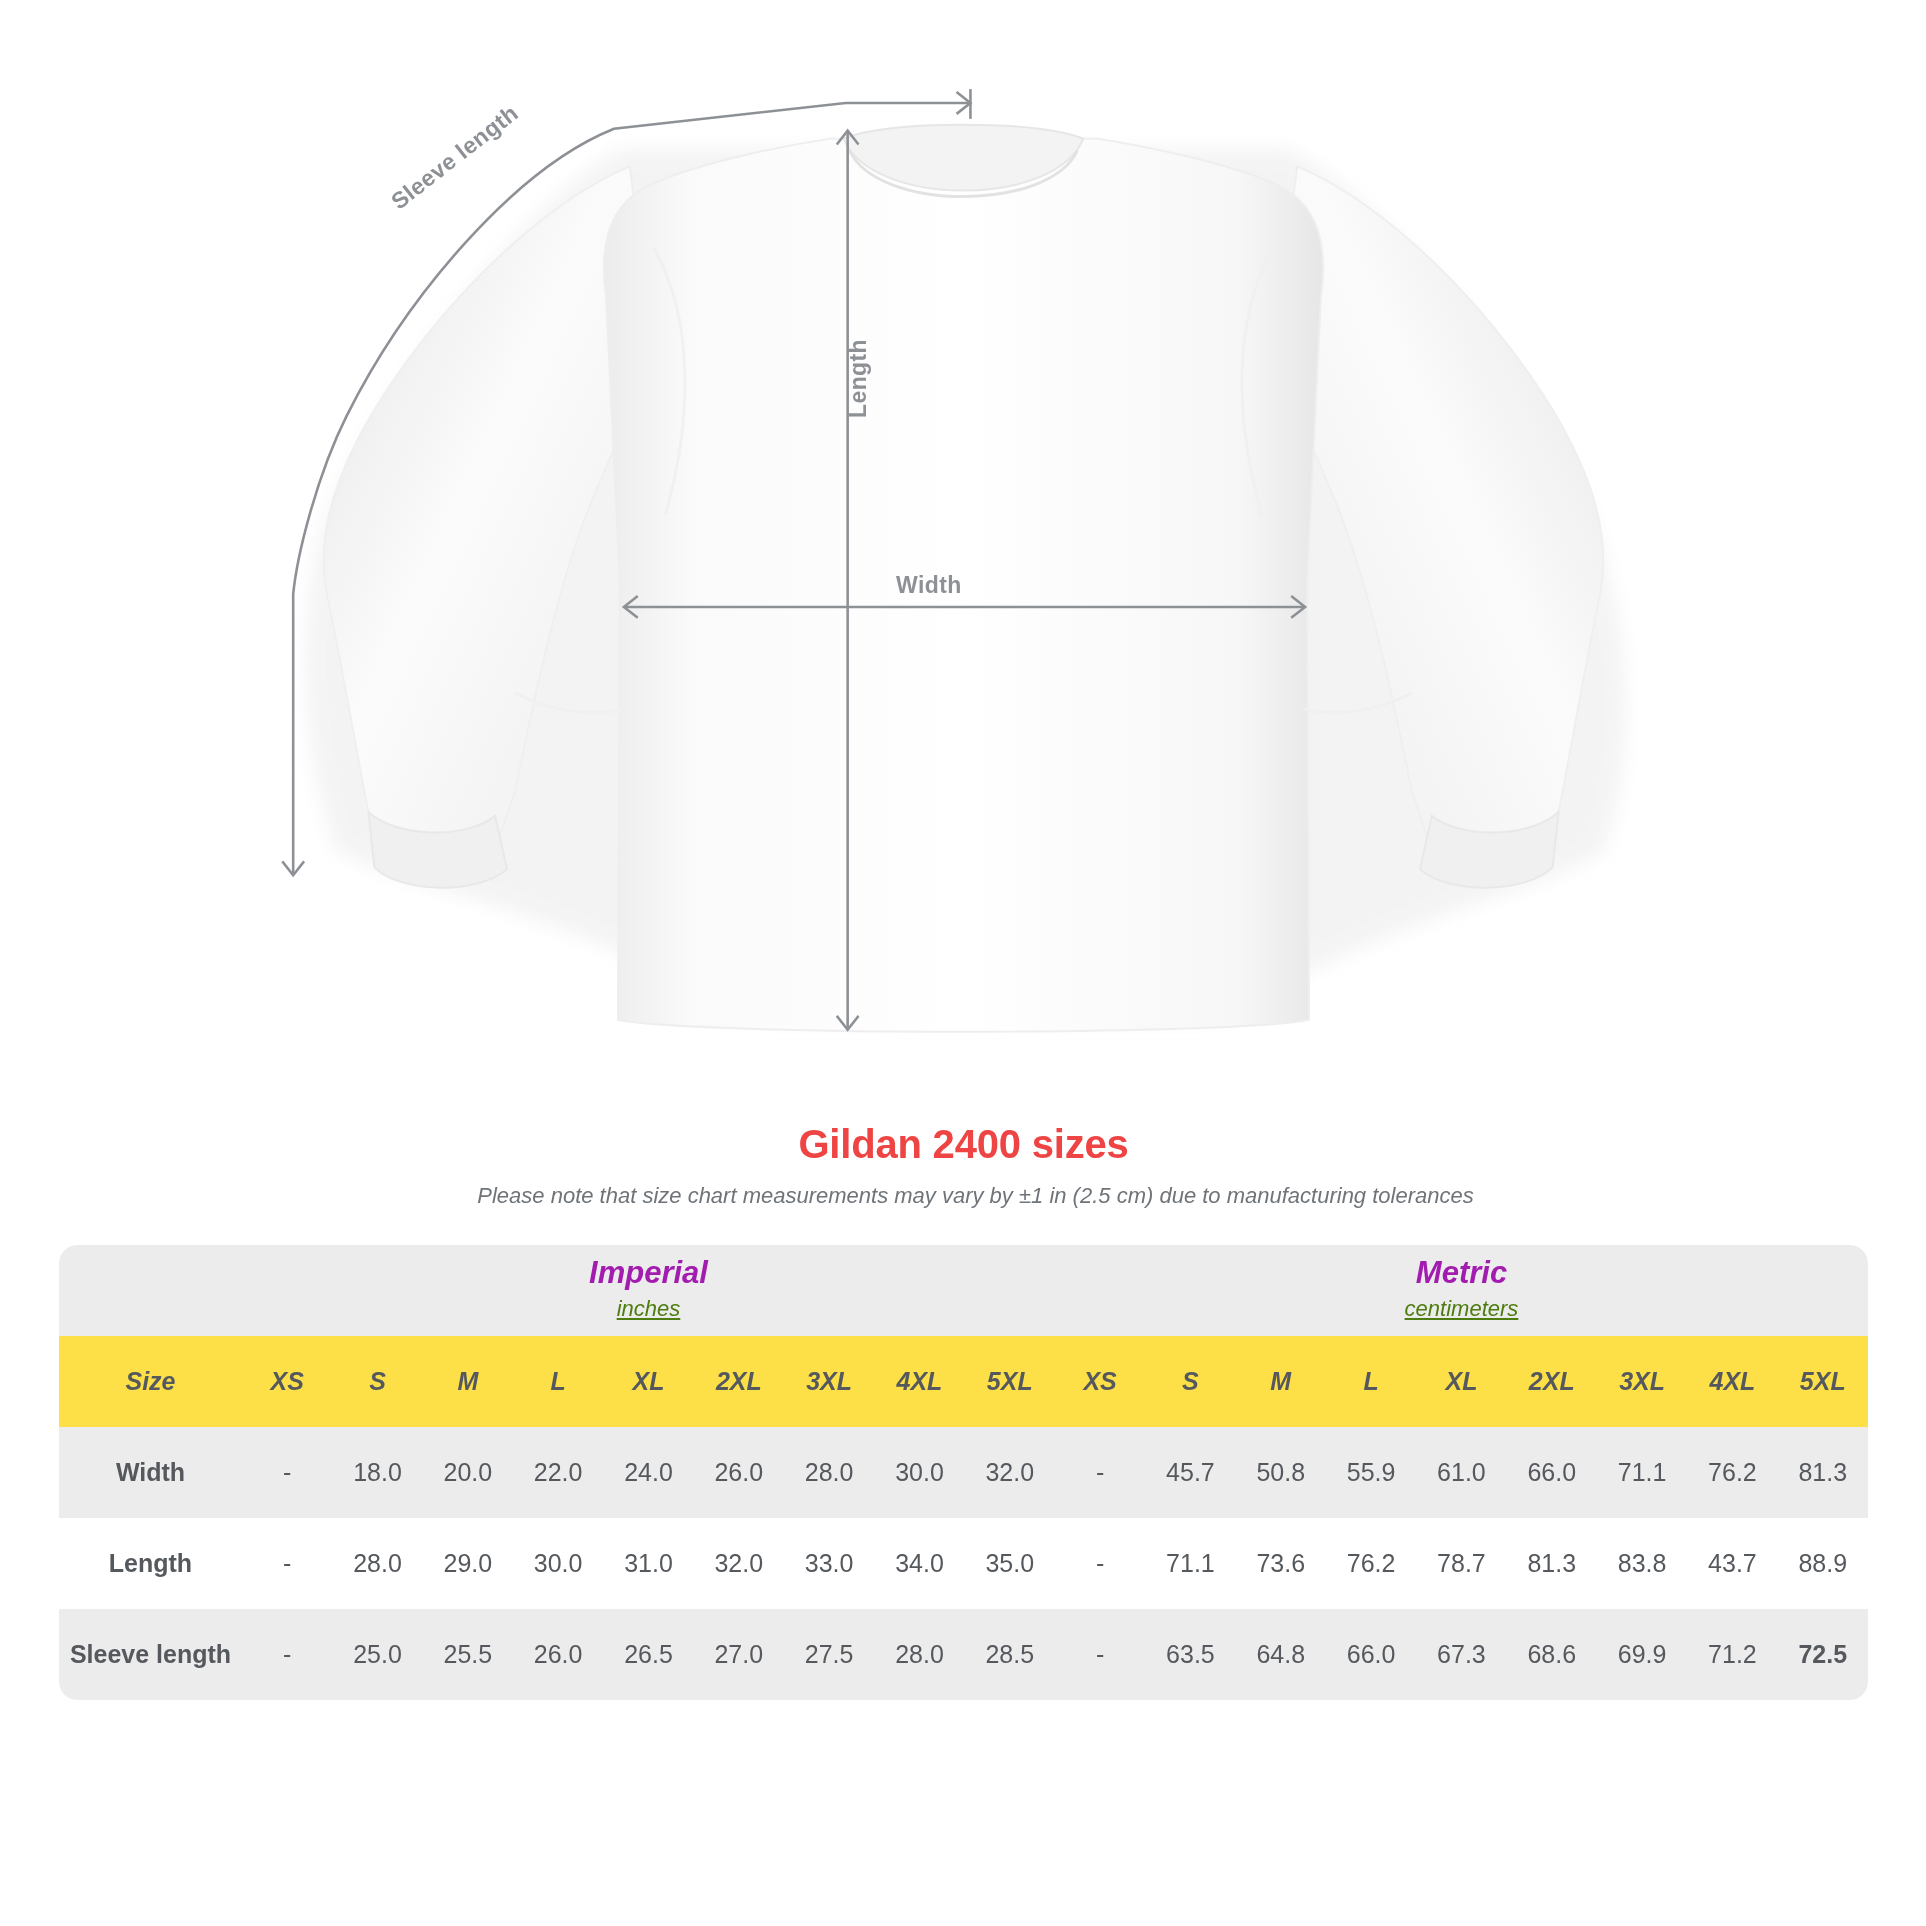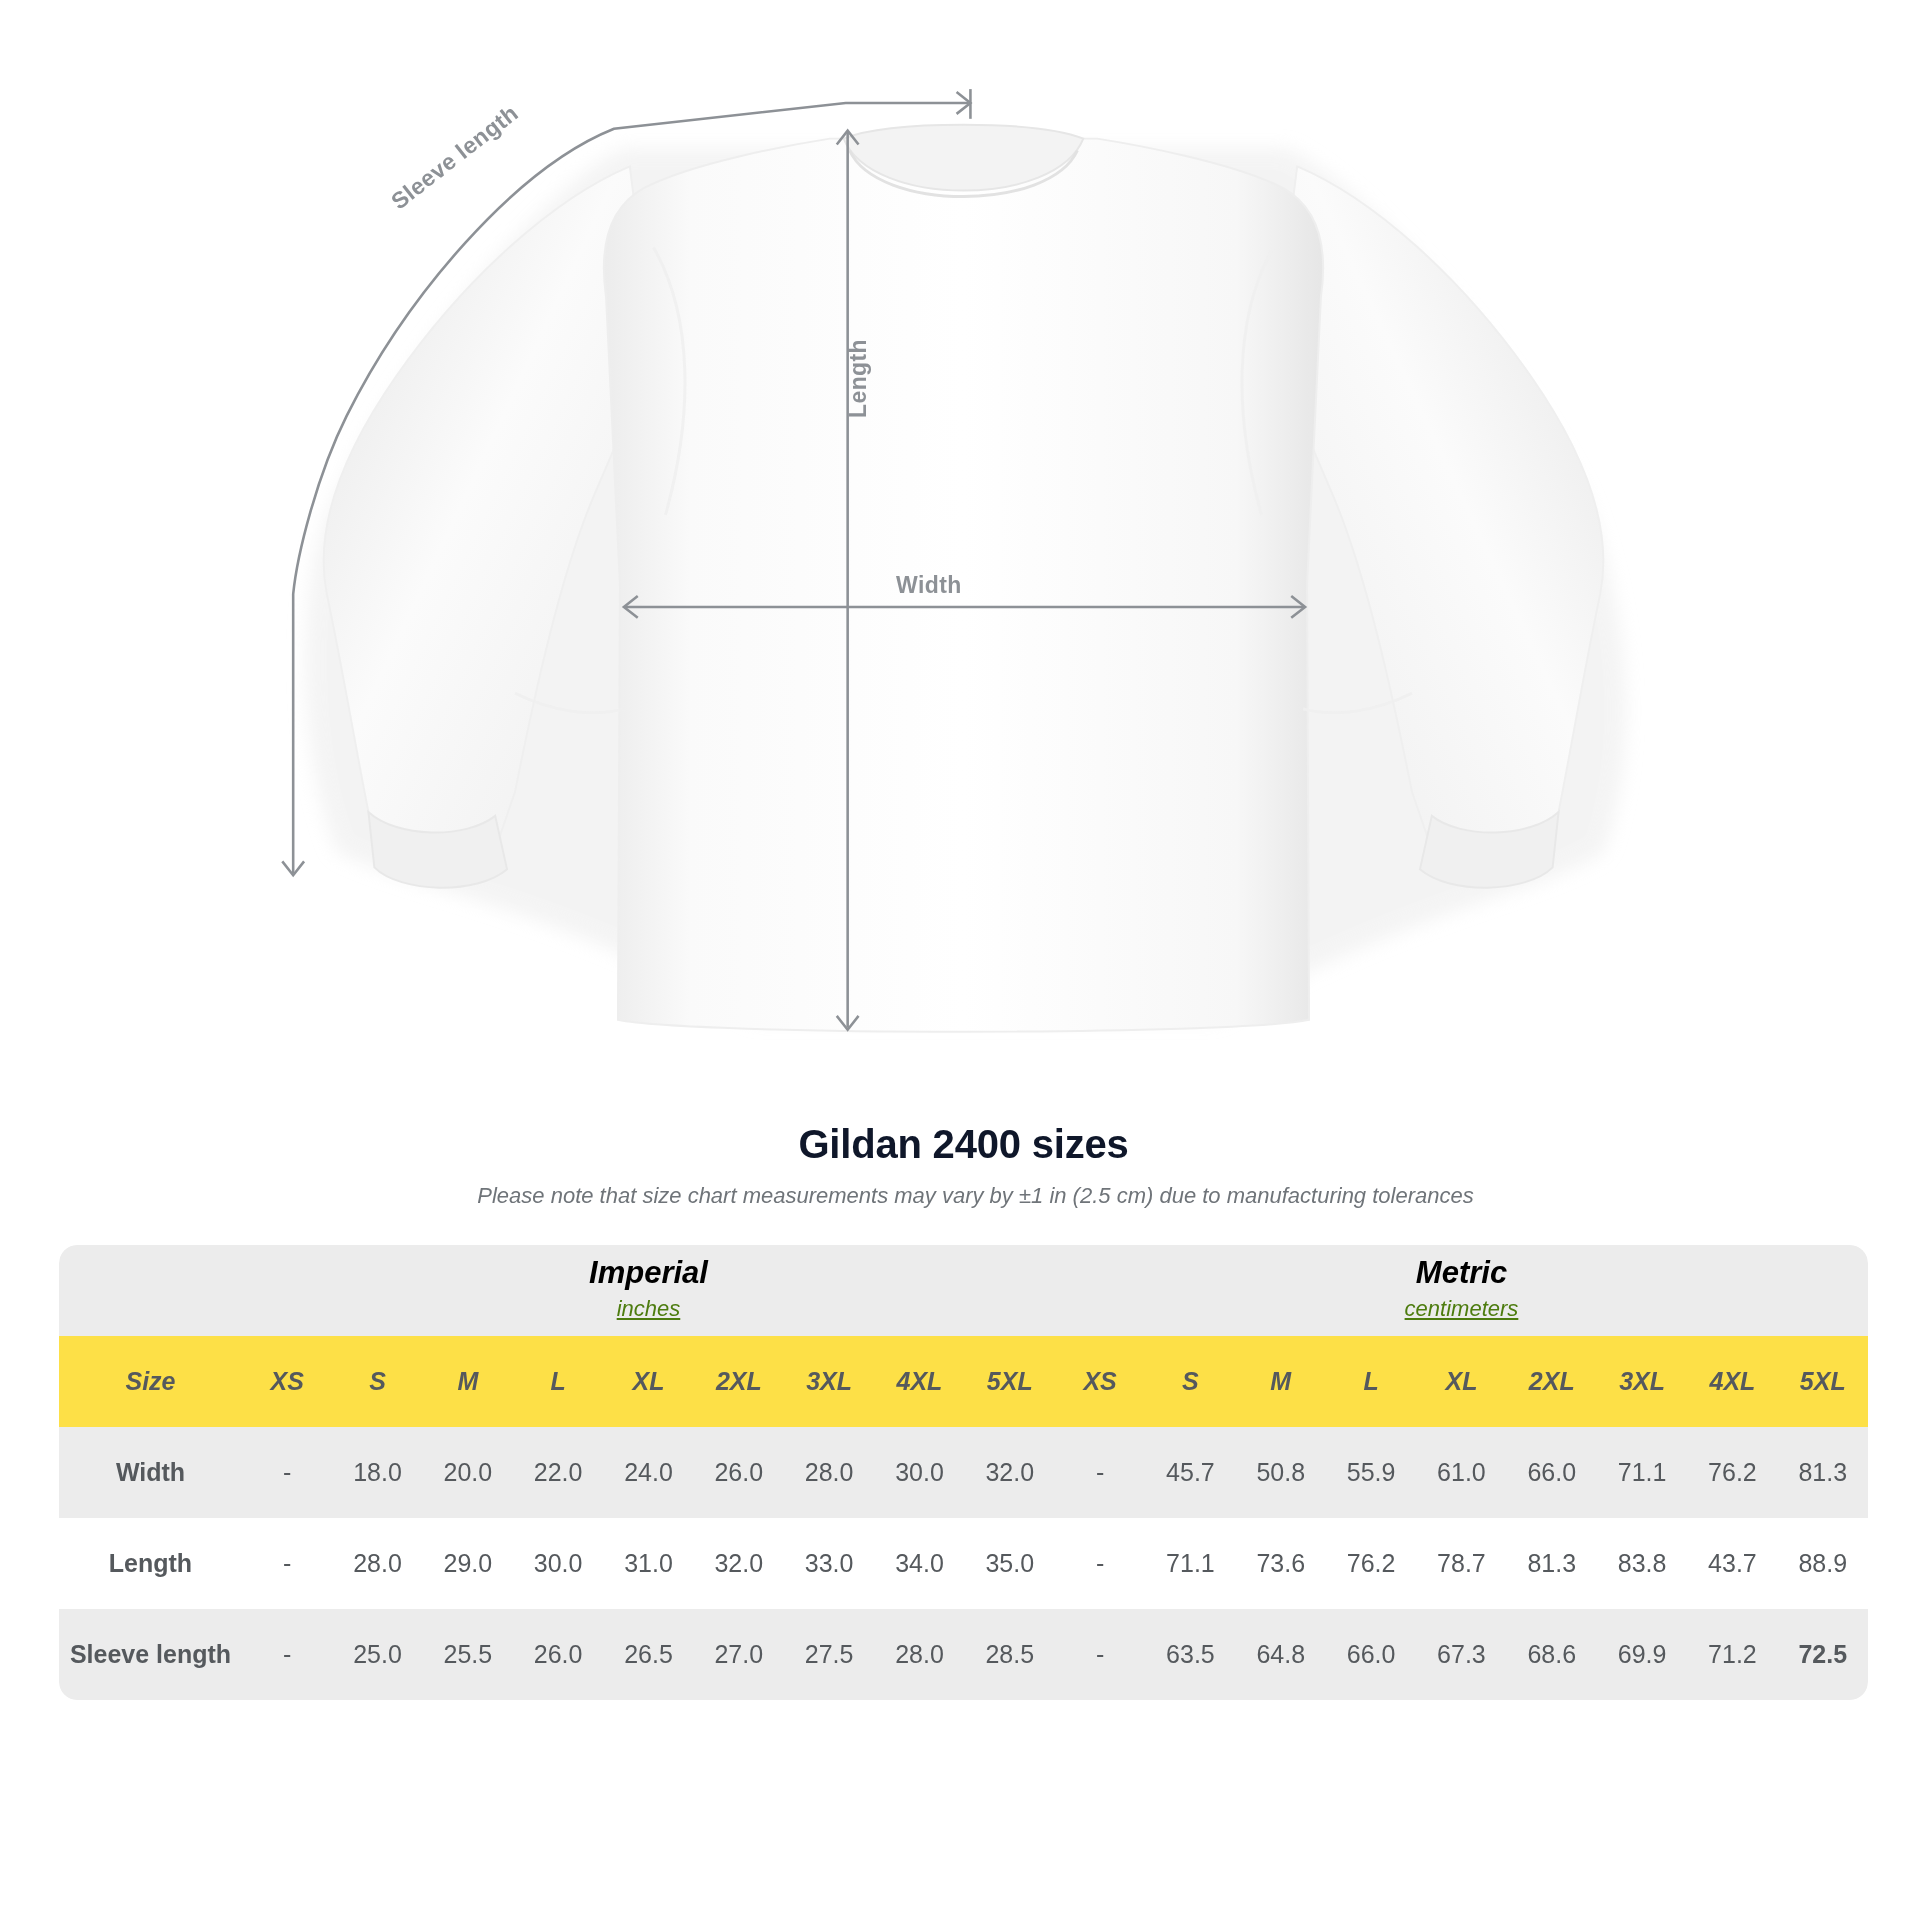--- a/index.html
+++ b/index.html
@@ -57,21 +57,21 @@
   }
 
   
   .title-block {
     text-align: center;
     margin-top: 18px;
   }
   .chart-title {
     font-size: 40px;
     font-weight: bold;
-    color: #0f172a;
+    color: #ef4444;
     letter-spacing: -0.2px;
   }
   .chart-note {
     font-size: 22px;
     font-style: italic;
     color: #6f7479;
     margin-top: 16px;
     padding-left: 24px;
   }
 
@@ -100,21 +100,21 @@
     background: #ececec;
     height: 131px;
   }
   .unitrow .corner {
     background: #ececec;
   }
   .unit-title {
     font-size: 31px;
     font-weight: bold;
     font-style: italic;
-    color: #000000;
+    color: #a21caf;
     line-height: 1.15;
   }
   .unit-sub {
     font-size: 22px;
     font-style: italic;
     color: #4d7c0f;
     line-height: 1.6;
     text-decoration: underline;
   }
   .hdr td {

